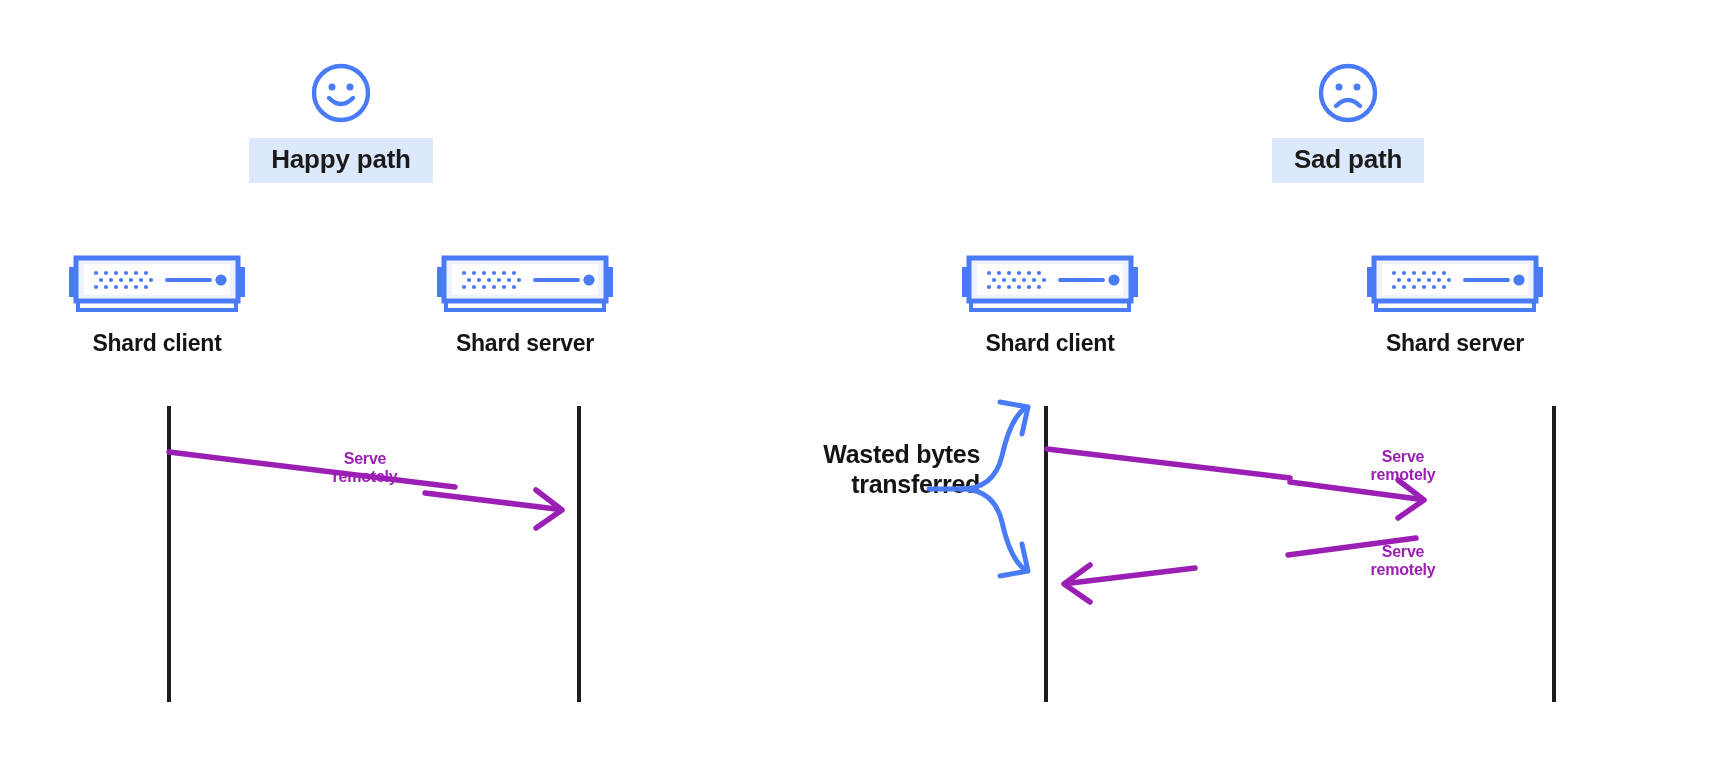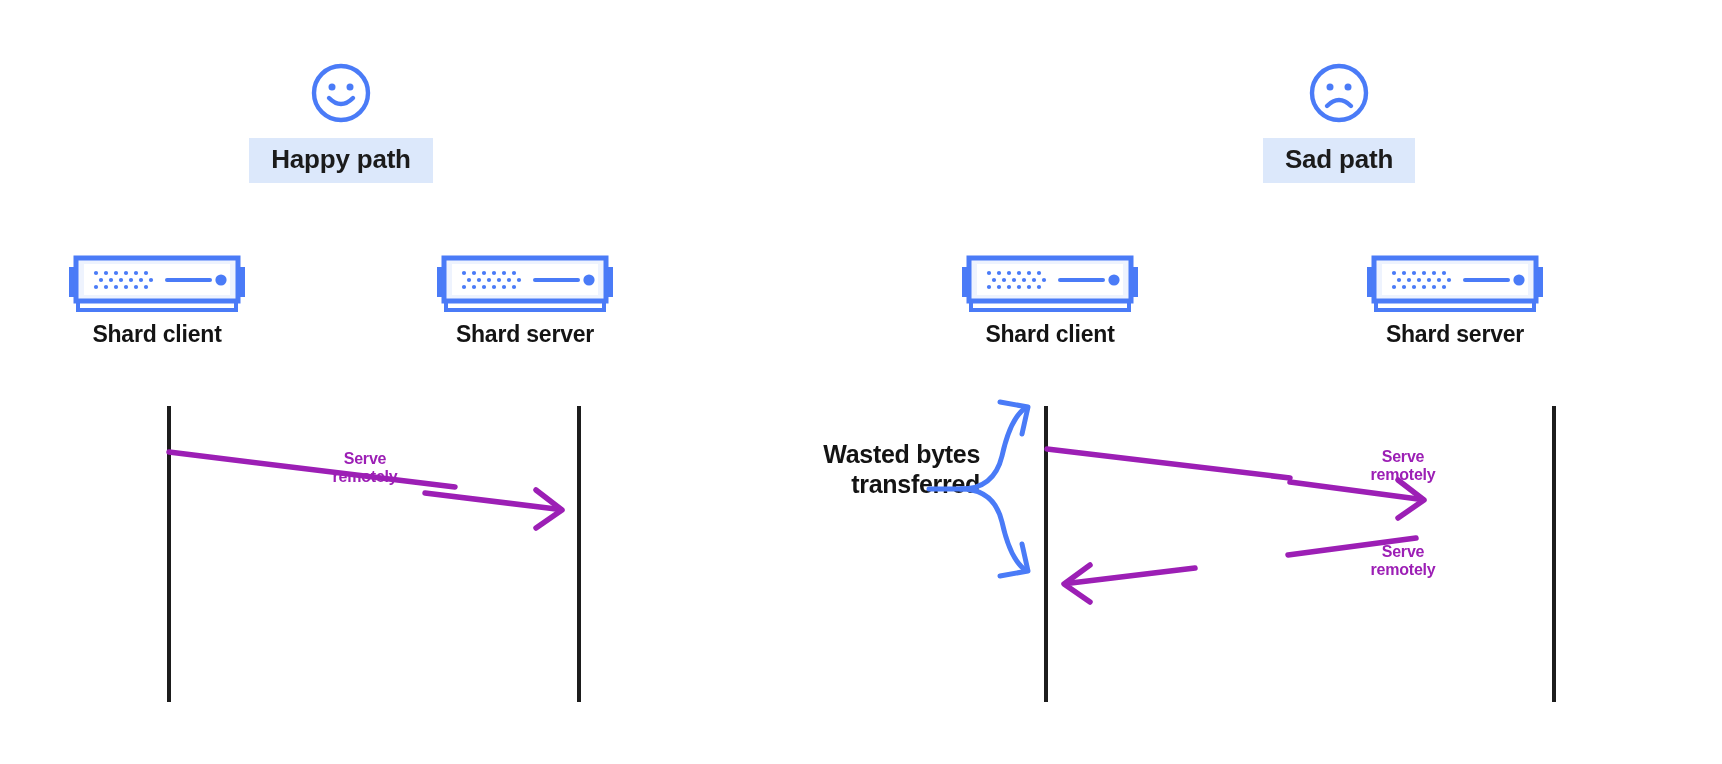--- a/index.html
+++ b/index.html
@@ -30,21 +30,21 @@
     letter-spacing: -0.2px;
     padding: 8px 22px 10px 22px;
     line-height: 1.05;
     white-space: nowrap;
   }
 
   
   .node { position: absolute; display:flex; flex-direction:column; align-items:center; }
   .server-icon { width: 186px; height: 62px; display:block; }
   .node-caption {
-    margin-top: 6px;
+    margin-top: 15px;
     font-size: 23px;
     font-weight: bold;
     color: #141414;
     letter-spacing: -0.2px;
     white-space: nowrap;
   }
 
   
   .lifeline {
     position: absolute;
@@ -168,21 +168,21 @@
 
     <div class="lifeline" style="left:167px; top:406px; height:296px;"></div>
     <div class="lifeline" style="left:577px; top:406px; height:296px;"></div>
 
     <div class="msg-label" style="left:275px; top:450px; width:180px;">Serve
 remotely</div>
   </div>
 
   <div class="panel" id="panel-sad">
 
-    <div class="path-header" style="left:398px; top:62px; width:160px;">
+    <div class="path-header" style="left:407px; top:62px; width:160px;">
       <svg class="face-icon" viewBox="0 0 62 62">
         <circle cx="31" cy="31" r="27" fill="none" stroke="#4a7bf7" stroke-width="4.4"></circle>
         <circle cx="22" cy="25" r="3.5" fill="#4a7bf7"></circle>
         <circle cx="40" cy="25" r="3.5" fill="#4a7bf7"></circle>
         <path d="M19 44 Q31 32 43 44" fill="none" stroke="#4a7bf7" stroke-width="4.4" stroke-linecap="round"></path>
       </svg>
       <div class="path-label">Sad path</div>
     </div>
 
     <div class="node" style="left:92px; top:253px; width:194px;">

